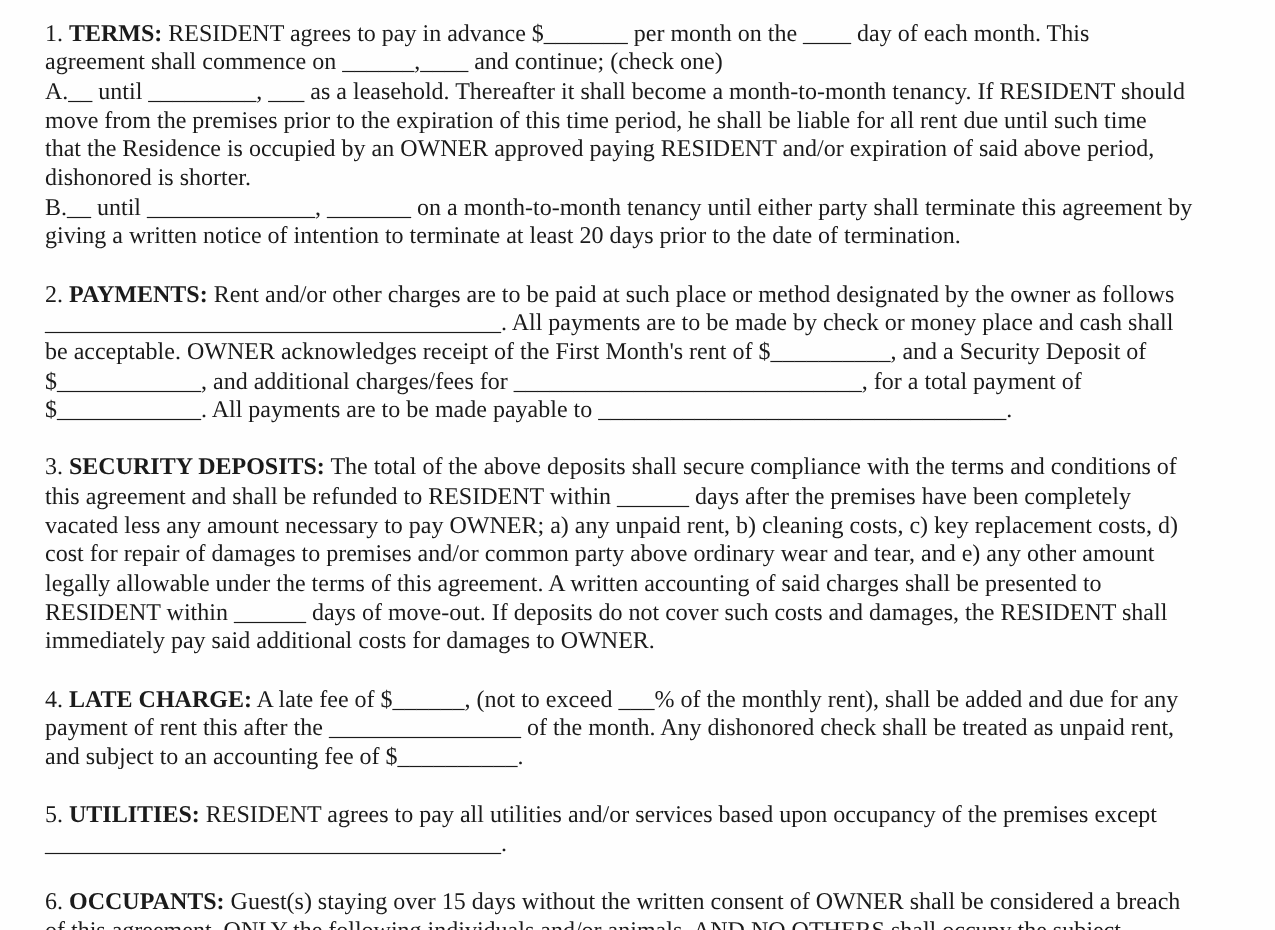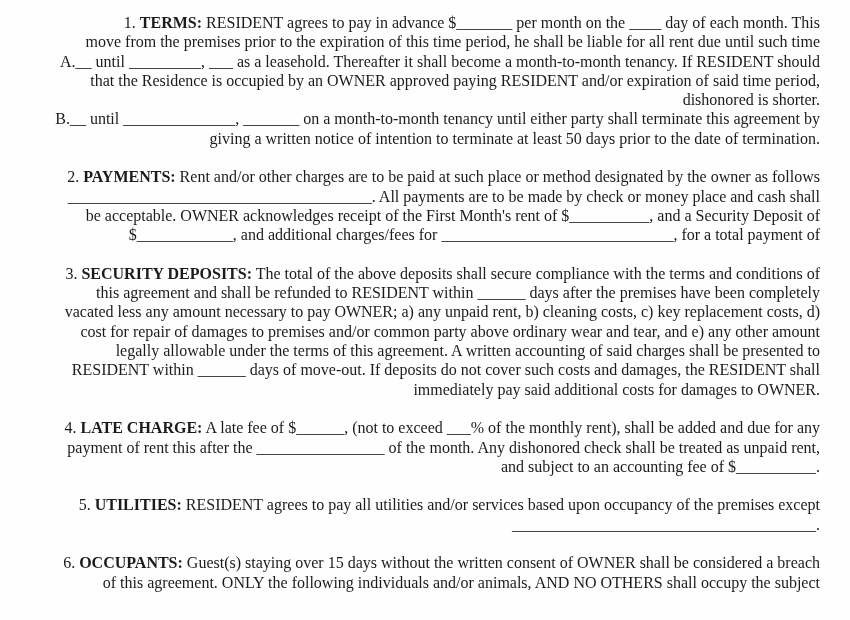--- a/index.html
+++ b/index.html
@@ -8,45 +8,46 @@
     width: 850px;
     height: 620px;
     box-sizing: border-box;
     background: #fefefe;
     color: #1b1b1b;
     font-family: "Liberation Serif", "DejaVu Serif", serif;
     font-size: 16px;
     line-height: 19.3px;
     padding: 13px 30px 0 30px;
     overflow: hidden;
-    text-align: right;
   }
   .para { margin: 0 0 19.3px 0; }
   .line { white-space: pre; }
   .sec-label { font-weight: bold; }
 </style>
 </head>
 <body>
 
 <div class="page">
   <div id="doc">
       <div class="para">
         <div class="line"><span class="sec-number">1.</span> <span class="sec-label">TERMS:</span><span class="sec-text"> RESIDENT agrees to pay in advance $_______ per month on the ____ day of each month. This</span></div>
+        <div class="line">agreement shall commence on ______,____ and continue; (check one)</div>
+        <div class="line">A.__ until _________, ___ as a leasehold. Thereafter it shall become a month-to-month tenancy. If RESIDENT should</div>
         <div class="line">move from the premises prior to the expiration of this time period, he shall be liable for all rent due until such time</div>
-        <div class="line">A.__ until _________, ___ as a leasehold. Thereafter it shall become a month-to-month tenancy. If RESIDENT should</div>
-        <div class="line">that the Residence is occupied by an OWNER approved paying RESIDENT and/or expiration of said time period,</div>
+        <div class="line">that the Residence is occupied by an OWNER approved paying RESIDENT and/or expiration of said above period,</div>
         <div class="line">dishonored is shorter.</div>
         <div class="line">B.__ until ______________, _______ on a month-to-month tenancy until either party shall terminate this agreement by</div>
-        <div class="line">giving a written notice of intention to terminate at least 50 days prior to the date of termination.</div>
+        <div class="line">giving a written notice of intention to terminate at least 20 days prior to the date of termination.</div>
       </div>
       <div class="para">
         <div class="line"><span class="sec-number">2.</span> <span class="sec-label">PAYMENTS:</span><span class="sec-text"> Rent and/or other charges are to be paid at such place or method designated by the owner as follows</span></div>
         <div class="line">______________________________________. All payments are to be made by check or money place and cash shall</div>
         <div class="line">be acceptable. OWNER acknowledges receipt of the First Month's rent of $__________, and a Security Deposit of</div>
         <div class="line">$____________, and additional charges/fees for _____________________________, for a total payment of</div>
+        <div class="line">$____________. All payments are to be made payable to __________________________________.</div>
       </div>
       <div class="para">
         <div class="line"><span class="sec-number">3.</span> <span class="sec-label">SECURITY DEPOSITS:</span><span class="sec-text"> The total of the above deposits shall secure compliance with the terms and conditions of</span></div>
         <div class="line">this agreement and shall be refunded to RESIDENT within ______ days after the premises have been completely</div>
         <div class="line">vacated less any amount necessary to pay OWNER; a) any unpaid rent, b) cleaning costs, c) key replacement costs, d)</div>
         <div class="line">cost for repair of damages to premises and/or common party above ordinary wear and tear, and e) any other amount</div>
         <div class="line">legally allowable under the terms of this agreement. A written accounting of said charges shall be presented to</div>
         <div class="line">RESIDENT within ______ days of move-out. If deposits do not cover such costs and damages, the RESIDENT shall</div>
         <div class="line">immediately pay said additional costs for damages to OWNER.</div>
       </div>

